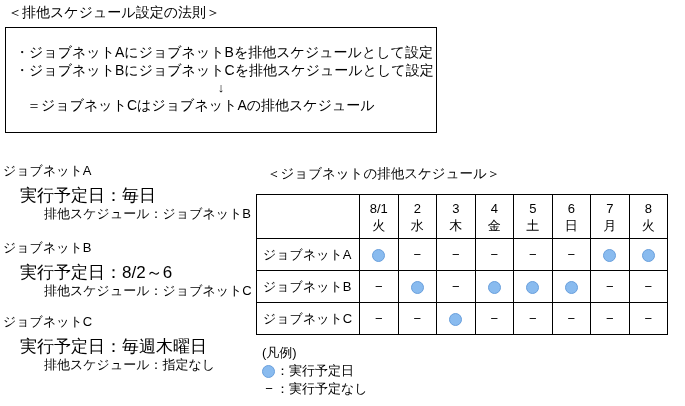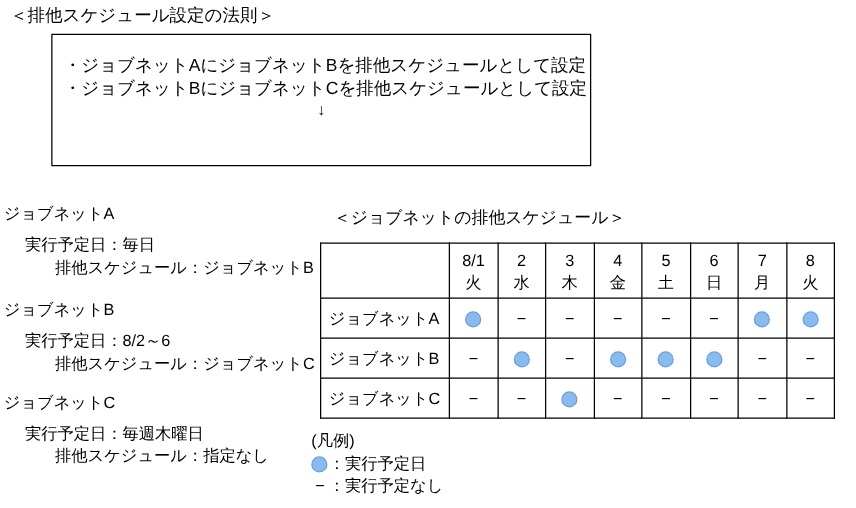--- a/index.html
+++ b/index.html
@@ -16,36 +16,35 @@
     position:absolute;left:8px;top:4px;
     font-size:14px;line-height:17px;white-space:nowrap;
   }
 
   
   .rule-box{
     position:absolute;left:5px;top:27px;
     width:432px;height:106px;
     border:1px solid #000;box-sizing:border-box;
     padding-top:15px;
-    margin-left:36px;
   }
   .rule-line{
     margin-left:9px;font-size:14px;line-height:18px;white-space:nowrap;
   }
   .rule-arrow{
     text-align:center;font-size:13px;line-height:17px;
   }
   .rule-conclusion{
     margin-left:21px;font-size:14px;line-height:18px;white-space:nowrap;
   }
 
   
   .jobnet-block{position:absolute;left:3px;width:260px;}
   .jobnet-name{position:absolute;left:0;top:0;font-size:13px;line-height:15px;white-space:nowrap;}
-  .jobnet-detail-1{position:absolute;left:17px;top:25px;font-size:13px;line-height:15px;white-space:nowrap;text-align:center;}
+  .jobnet-detail-1{position:absolute;left:17px;top:25px;font-size:17px;line-height:15px;white-space:nowrap;text-align:center;}
   .jobnet-detail-2{position:absolute;left:17px;top:43px;font-size:13px;line-height:15px;white-space:nowrap;margin-left:24px;}
 
   
   .table-title{
     position:absolute;left:267px;top:166px;
     font-size:13.5px;line-height:16px;white-space:nowrap;
   }
   .sched-table{
     position:absolute;left:256px;top:194px;
     border-collapse:collapse;table-layout:fixed;
@@ -67,37 +66,38 @@
   .dot{
     display:inline-block;
     width:13px;height:13px;border-radius:50%;
     background:var(--dot-fill,#89BBEF);
     border:1px solid var(--dot-border,#699FDC);
     box-sizing:border-box;
     vertical-align:middle;
   }
 
   
-  .legend{position:absolute;left:249px;top:344px;}
+  .legend{position:absolute;left:262px;top:344px;}
   .legend-title{font-size:13px;line-height:18px;white-space:nowrap;}
   .legend-item{font-size:13px;line-height:18px;white-space:nowrap;margin-left:0;}
   .legend-item .dot{margin-right:1px;}
   .legend-dash{display:inline-block;width:14px;text-align:center;}
 </style>
 </head>
 <body>
 
 <div class="page">
 
   <div class="main-title">＜排他スケジュール設定の法則＞</div>
 
   <div class="rule-box">
     <div class="rule-line">・ジョブネットAにジョブネットBを排他スケジュールとして設定</div>
     <div class="rule-line">・ジョブネットBにジョブネットCを排他スケジュールとして設定</div>
     <div class="rule-arrow">↓</div>
+    <div class="rule-conclusion">＝ジョブネットCはジョブネットAの排他スケジュール</div>
   </div>
 
   <div class="jobnet-block" style="top:163px;height:60px;">
     <div class="jobnet-name">ジョブネットA</div>
     <div class="jobnet-detail-1">実行予定日：毎日</div>
     <div class="jobnet-detail-2">排他スケジュール：ジョブネットB</div>
   </div>
 
   <div class="jobnet-block" style="top:240px;height:60px;">
     <div class="jobnet-name">ジョブネットB</div>

